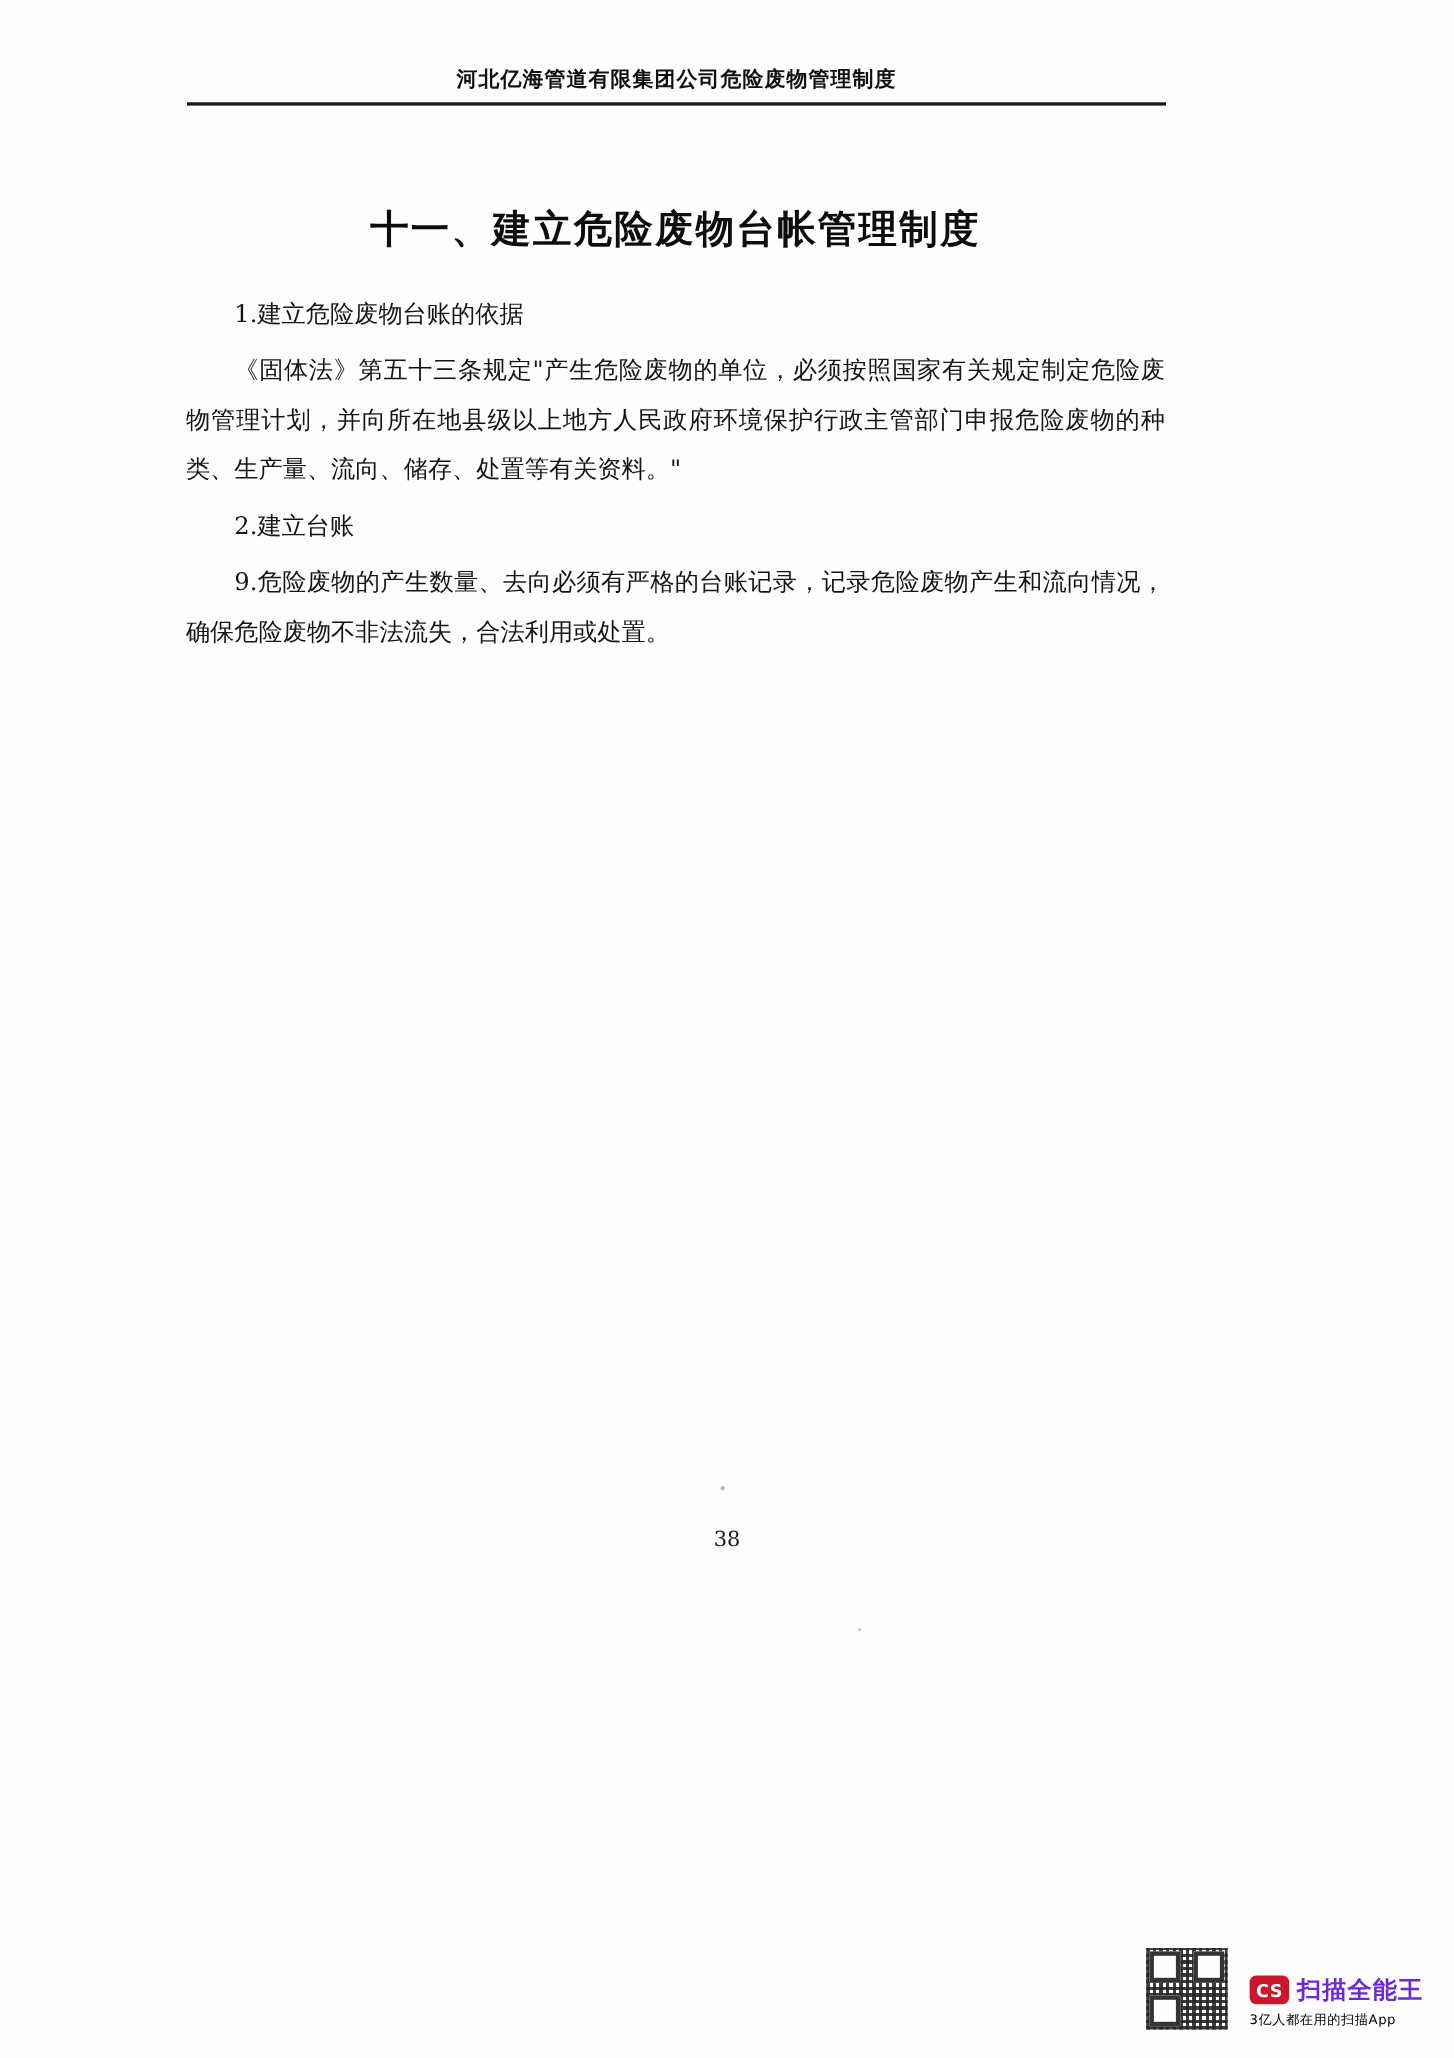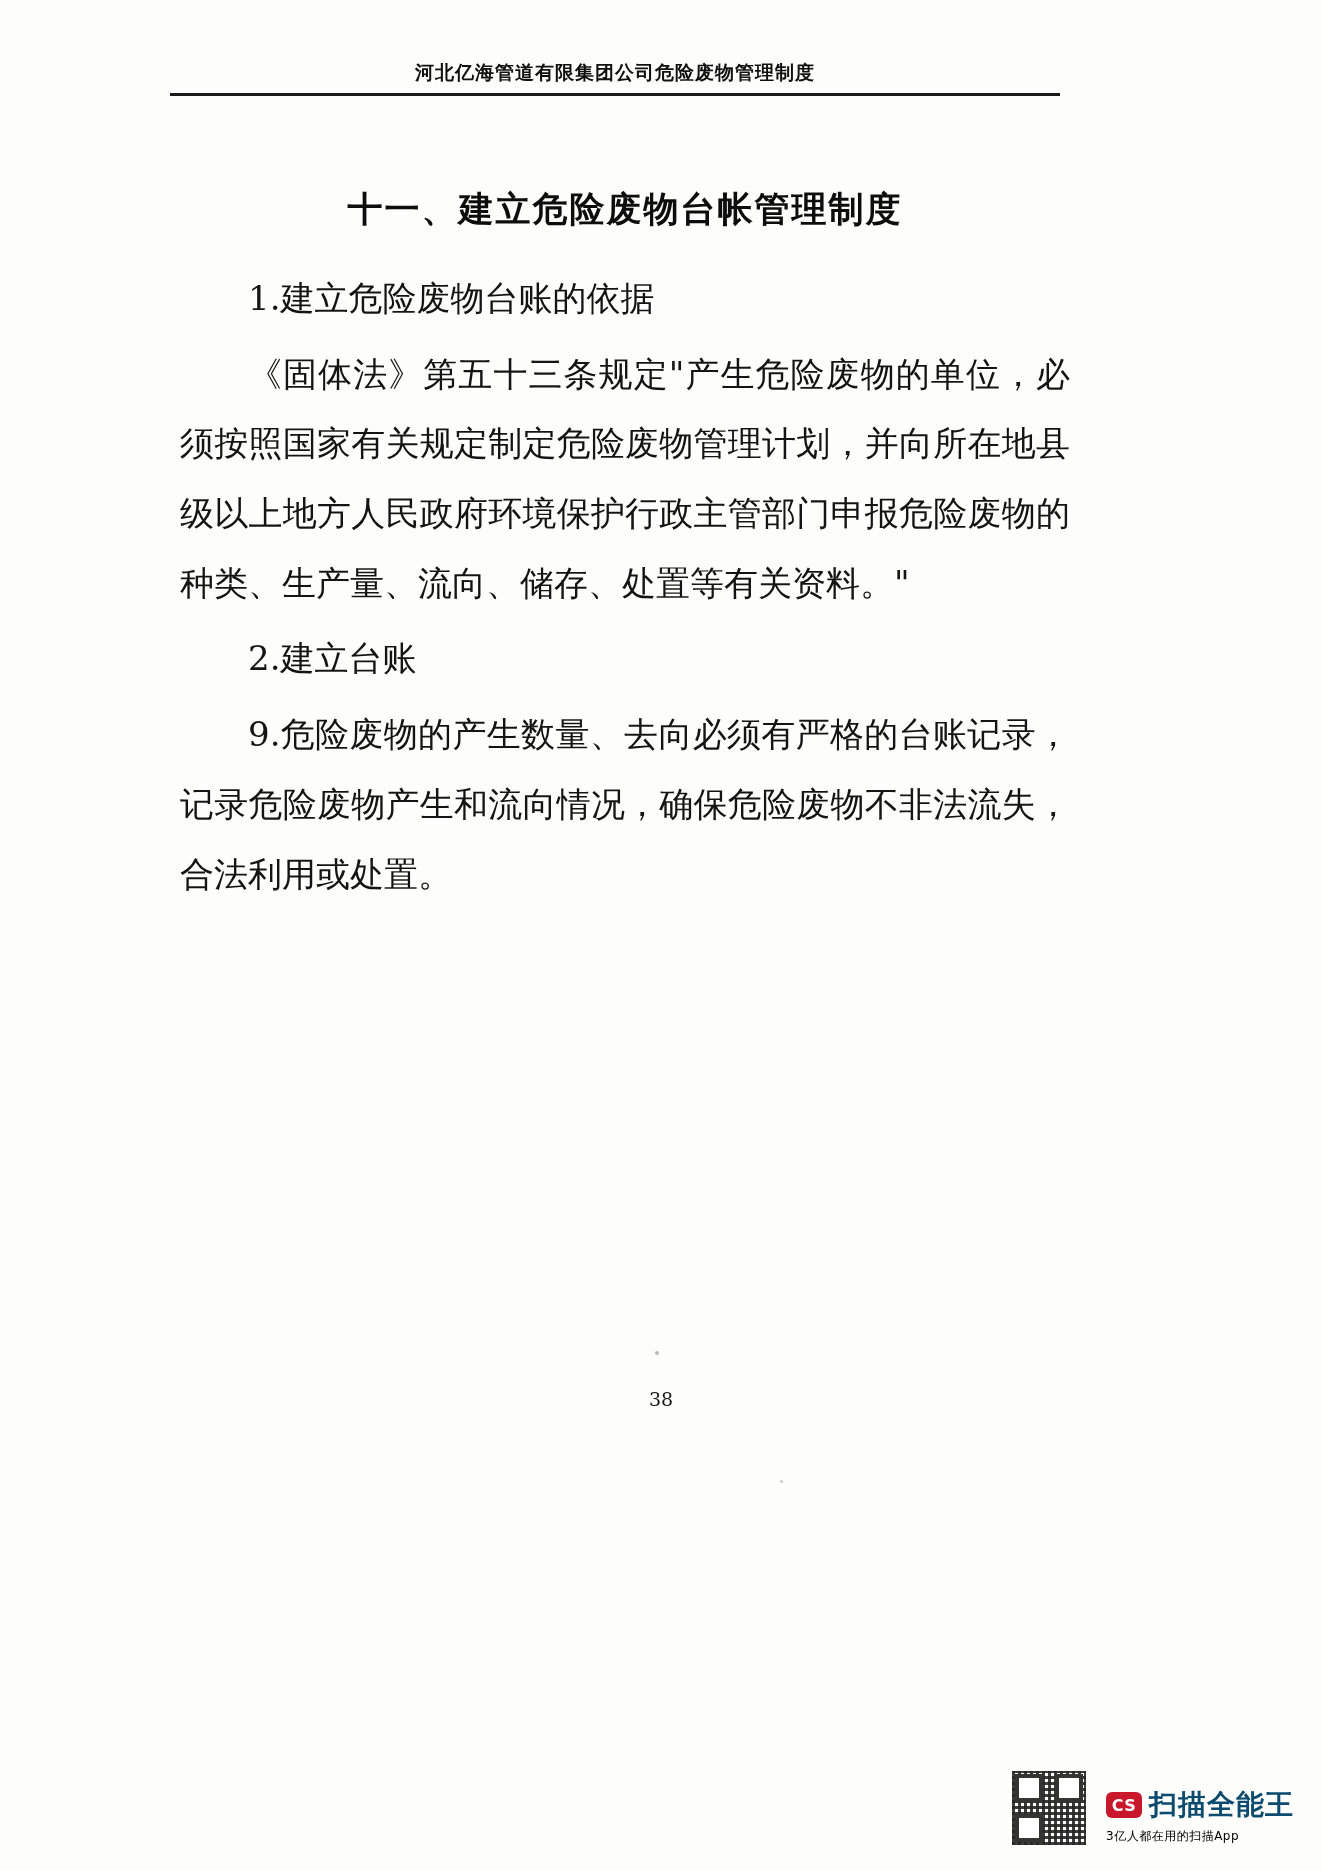--- a/index.html
+++ b/index.html
@@ -36,37 +36,37 @@
     line-height: 1.3;
   }
   .header-rule {
     margin-top: 8px;
     border-top: 3px solid #1a1a1a;
     width: 100%;
   }
   
   .content {
     position: absolute;
-    left: 180px;
+    left: 169px;
     top: 185px;
     width: 890px;
   }
   .doc-title {
     text-align: center;
     font-family: "DejaVu Sans", "Liberation Sans", sans-serif;
     font-weight: 700;
     font-size: 35px;
     letter-spacing: 2px;
     color: #0d0d0d;
     margin: 0 0 30px 0;
     line-height: 1.4;
   }
   .para {
     font-family: "DejaVu Serif", "Liberation Serif", serif;
-    font-size: 34px;
+    font-size: 22px;
     color: #141414;
     line-height: 2.05;
     margin: 0 0 6px 0;
     text-align: justify;
     text-justify: inter-ideograph;
   }
   .para.indent {
     text-indent: 2em;
   }
   
@@ -156,22 +156,22 @@
     font-weight: 700;
     font-size: 16px;
     display: flex;
     align-items: center;
     justify-content: center;
     letter-spacing: 0.5px;
   }
   .cs-name {
     font-family: "DejaVu Sans", "Liberation Sans", sans-serif;
     font-weight: 700;
-    font-size: 28px;
-    color: #0c4a6e;
+    font-size: 22px;
+    color: #6d28d9;
     letter-spacing: 1px;
   }
   .cs-sub {
     font-family: "DejaVu Sans", "Liberation Sans", sans-serif;
     font-size: 12px;
     color: #000000;
     letter-spacing: 0.5px;
   }
 </style>
 </head>

